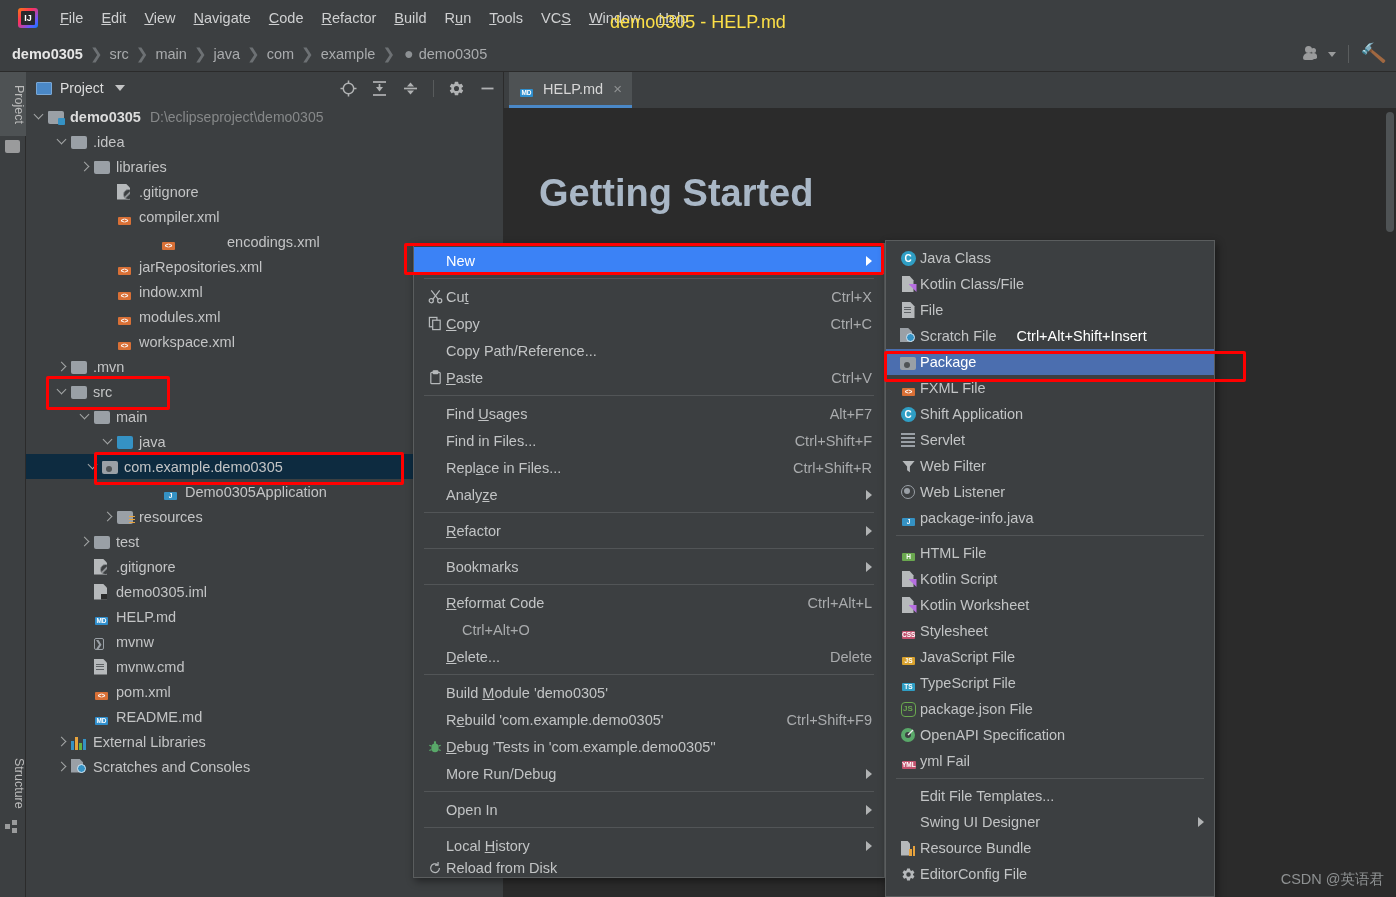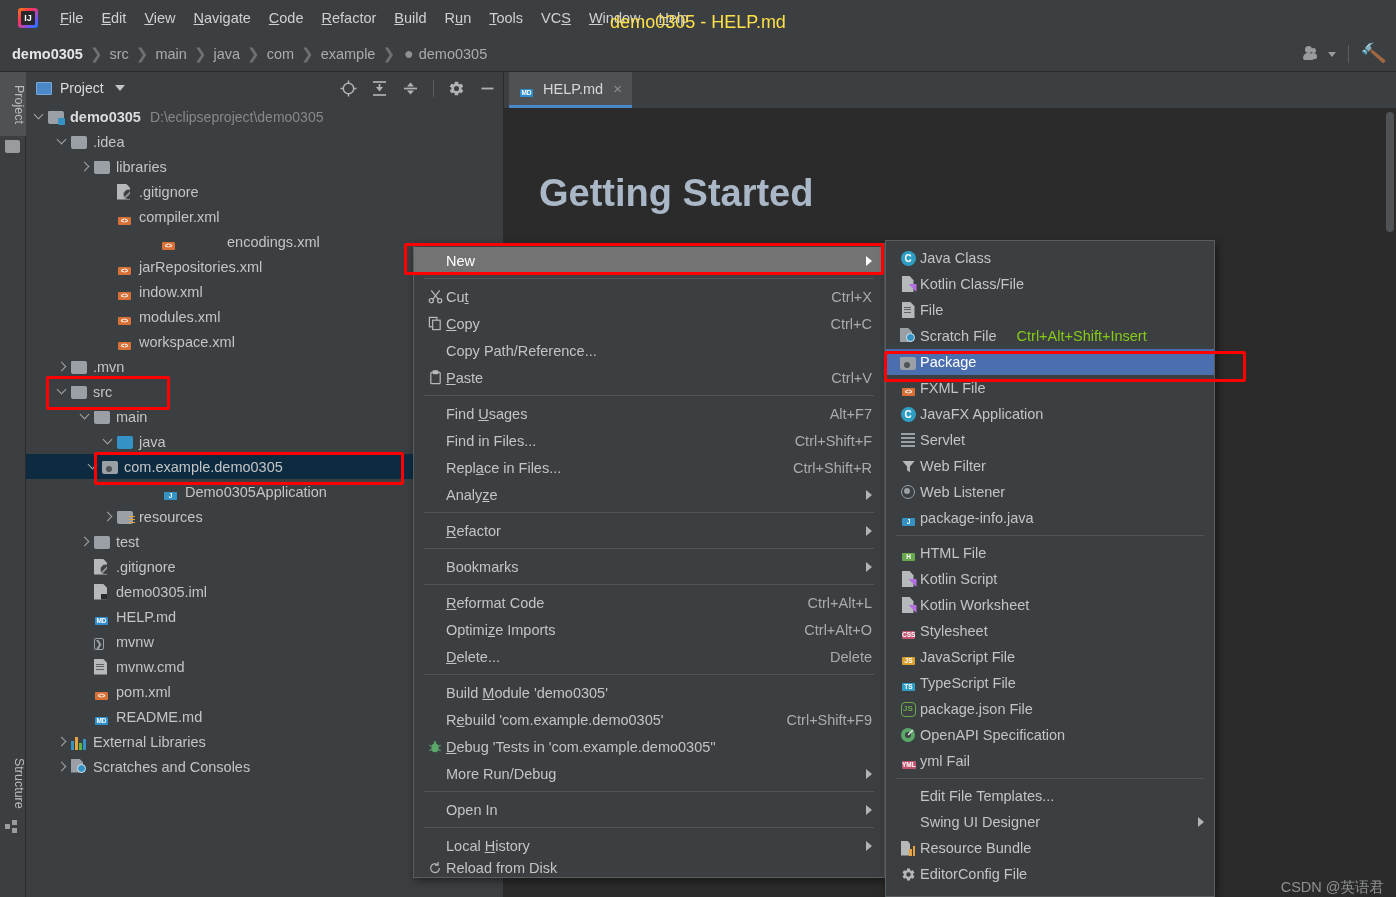--- a/index.html
+++ b/index.html
@@ -202,34 +202,34 @@
   .doc-h1 {
     position: absolute; left: 35px; top: 100px;
     font-size: 38px; font-weight: bold; color: #a9b7c6;
     font-family: "Liberation Sans", sans-serif;
   }
   .editor-scroll {
     position: absolute; right: 0; top: 36px; width: 12px; bottom: 0; background: #2b2b2b;
   }
   .editor-scroll .thumb { position:absolute; left:2px; top:4px; width:8px; height:120px; background:#4f5355; border-radius:4px; }
   .watermark {
-    position: absolute; right: 12px; bottom: 0; font-size: 14.5px; color: #8e9192;
+    position: absolute; right: 12px; bottom: 8px; font-size: 14.5px; color: #8e9192;
   }
 
   
   .ctxmenu {
     position: absolute; left: 413px; top: 243px; width: 472px;
     background: #3c3f41; border: 1px solid #5a5d5e; padding: 3px 0 0 0;
     box-shadow: 2px 3px 8px rgba(0,0,0,0.45);
   }
   .mrow {
     position: relative; height: 27px; display: flex; align-items: center;
     font-size: 14.5px; color: #c2c4c5; padding-left: 10px; padding-right: 12px;
   }
-  .mrow.hi { background: #737373; color: #ffffff; }
+  .mrow.hi { background: #3b82f6; color: #ffffff; }
   .mrow .micon { width: 22px; flex: none; display: inline-flex; justify-content: center; align-items: center; }
   .mrow .mlabel { flex: 1 1 auto; white-space: nowrap; }
   .mrow .mlabel u { text-decoration: underline; }
   .mrow .mkey { color: #a9abad; font-size: 14.5px; margin-left: 16px; white-space: nowrap; }
   .mrow .msub {
     width: 0; height: 0; border-top: 5px solid transparent; border-bottom: 5px solid transparent;
     border-left: 6px solid #b1b3b4; margin-left: 14px;
   }
   .mrow.hi .msub { border-left-color: #ffffff; }
   .msep { height: 1px; background: #525557; margin: 4px 10px; }
@@ -240,21 +240,21 @@
     background: #3c3f41; border: 1px solid #5a5d5e; padding-top: 4px;
     box-shadow: 2px 3px 8px rgba(0,0,0,0.45); overflow: hidden;
   }
   .srow {
     position: relative; height: 26px; display: flex; align-items: center;
     font-size: 14.5px; color: #c2c4c5; padding-left: 10px; padding-right: 10px;
   }
   .srow.hi { background: #4b6eaf; color: #ffffff; }
   .srow .sicon { width: 24px; flex: none; display: inline-flex; justify-content: center; position: relative; }
   .srow .slabel { white-space: nowrap; }
-  .srow .skey { margin-left: 20px; color: #84cc16; white-space: nowrap; }
+  .srow .skey { margin-left: 20px; color: #ffffff; white-space: nowrap; }
   .srow .ssub {
     margin-left: auto; width: 0; height: 0; border-top: 5px solid transparent;
     border-bottom: 5px solid transparent; border-left: 6px solid #b1b3b4;
   }
 
   
   .cir {
     width: 15px; height: 15px; border-radius: 50%; background: #2f9ec4; color: #fff;
     font-size: 10px; line-height: 15px; text-align: center; font-weight: bold;
   }
@@ -660,21 +660,20 @@
         <span class="msub"></span>
       </div>
       <div class="msep"></div>
       <div class="mrow">
         <span class="micon"></span>
         <span class="mlabel"><u>R</u>eformat Code</span>
         <span class="mkey">Ctrl+Alt+L</span>
       </div>
       <div class="mrow">
         <span class="micon"></span>
-        <span class="mlabel">Optimi<u>z</u>e Imports</span>
         <span class="mkey">Ctrl+Alt+O</span>
       </div>
       <div class="mrow">
         <span class="micon"></span>
         <span class="mlabel"><u>D</u>elete...</span>
         <span class="mkey">Delete</span>
       </div>
       <div class="msep"></div>
       <div class="mrow">
         <span class="micon"></span>
@@ -767,21 +766,21 @@
       <div class="srow">
         <span class="sicon">
           <span style="position:relative;display:block;width:14px;height:16px"><span class="ic-file"></span><span class="ic-badge b-xml">&lt;&gt;</span></span>
         </span>
         <span class="slabel">FXML File</span>
       </div>
       <div class="srow">
         <span class="sicon">
           <span class="cir">C</span>
         </span>
-        <span class="slabel">JavaFX Application</span>
+        <span class="slabel">Shift Application</span>
       </div>
       <div class="srow">
         <span class="sicon">
           <span class="ic-servlet">
             <i></i>
             <i></i>
             <i></i>
             <i></i>
           </span>
         </span>

